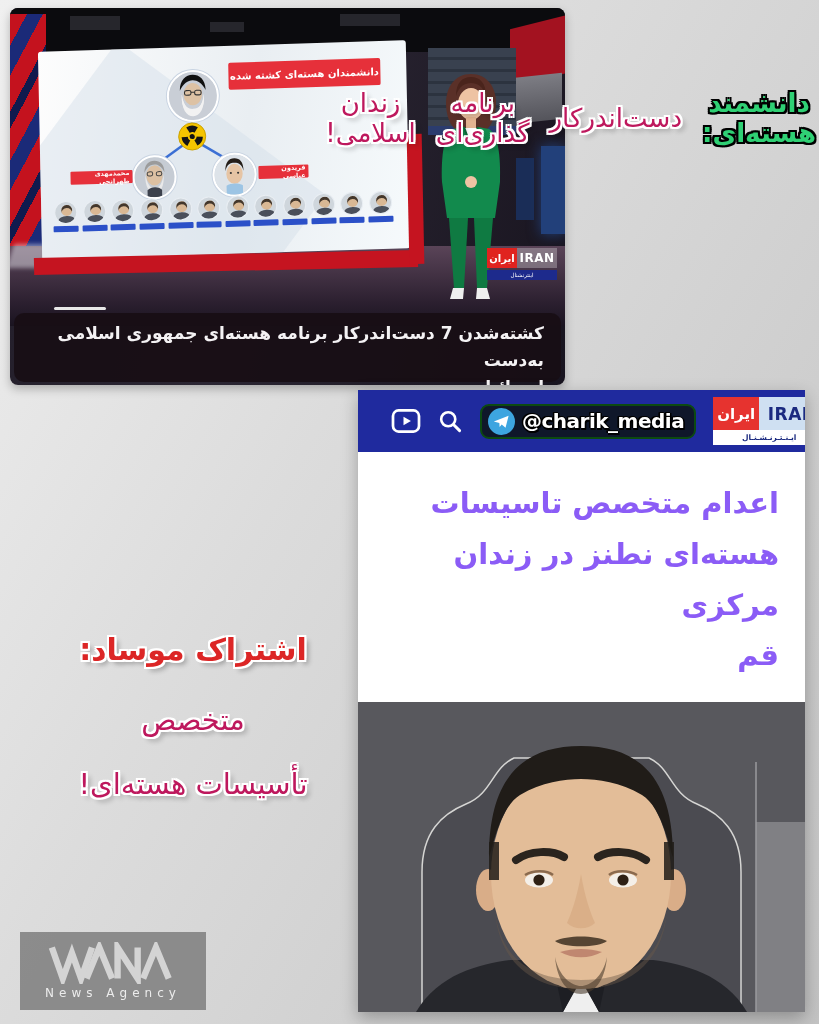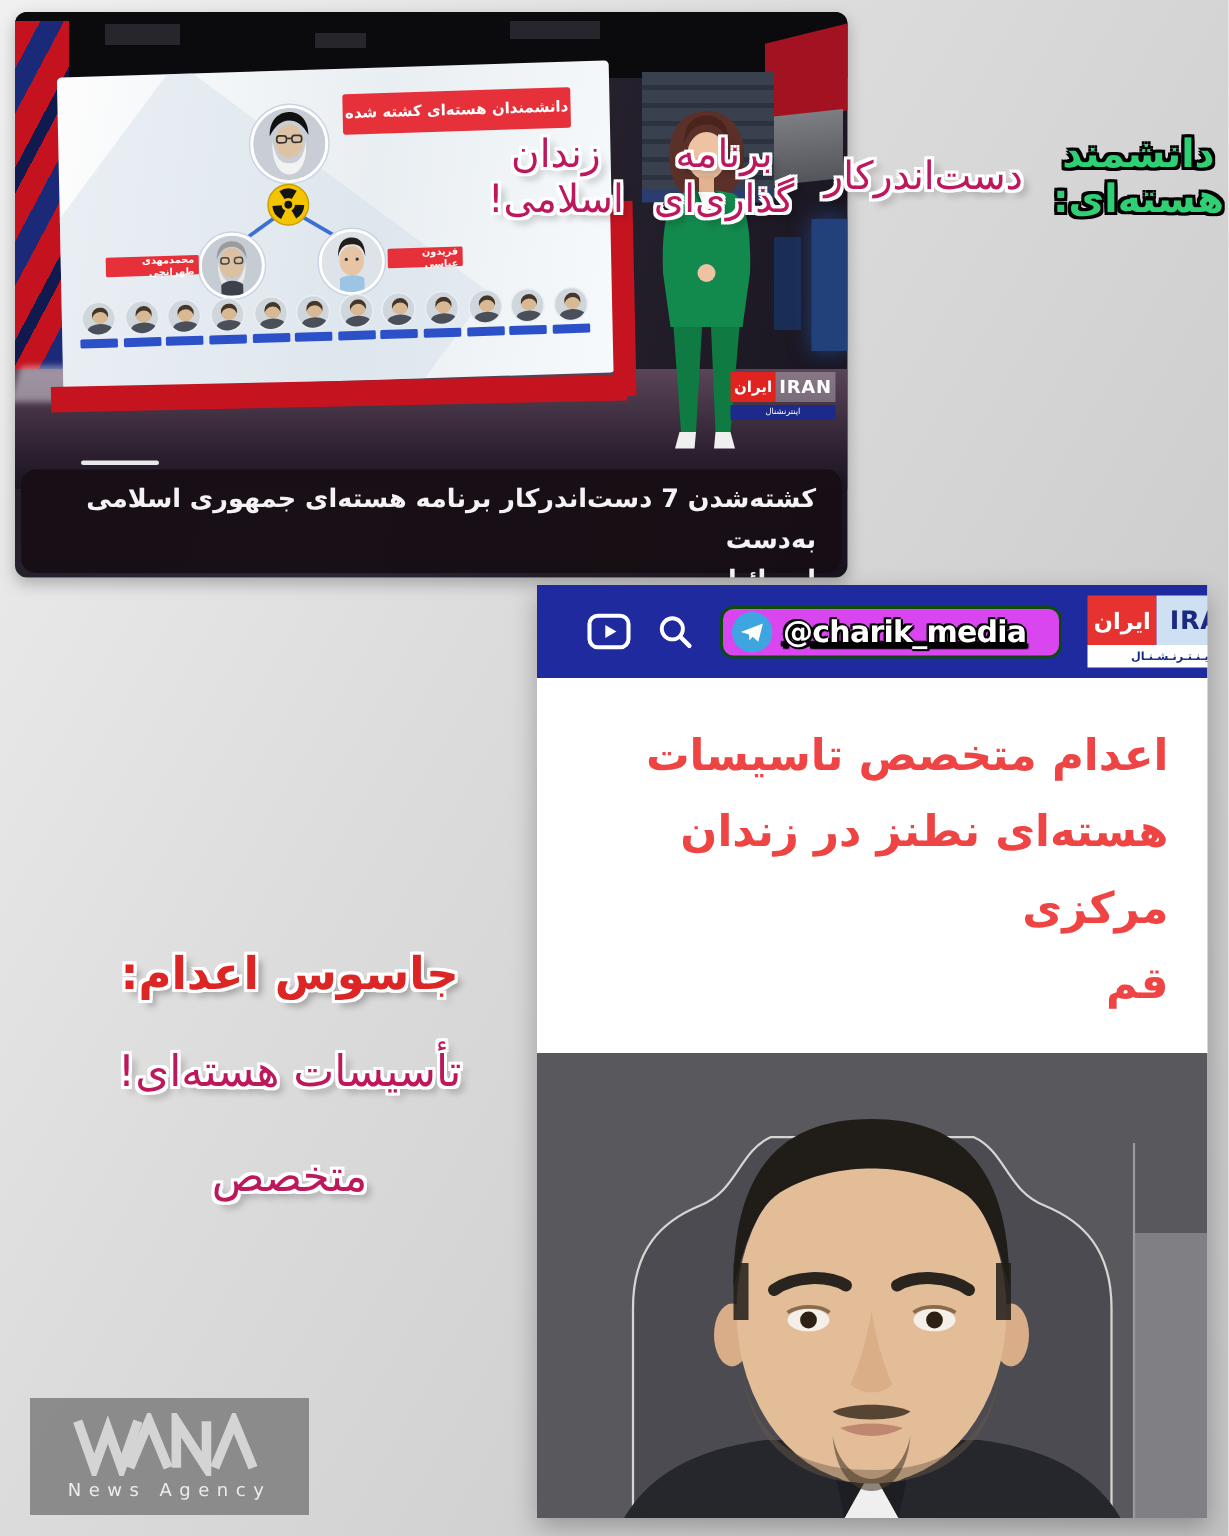--- a/index.html
+++ b/index.html
@@ -82,34 +82,34 @@
   .ann-left .txt-dark { font-size:29px; }
   .gap36 { margin-top:36px; } .gap30 { margin-top:30px; }
 
   
   .card { left:358px; top:390px; width:447px; height:622px; background:#fff;
           box-shadow:0 6px 16px rgba(0,0,0,.28); overflow:hidden; }
   .card-header { height:62px; background:#1f2a9e; display:flex; align-items:center; padding:0 12px 0 16px; gap:17px; }
   .hamburger { width:28px; height:18px; display:flex; flex-direction:column; justify-content:space-between; cursor:pointer; }
   .hamburger span { display:block; height:3.5px; background:#fff; border-radius:2px; }
   .icon-btn { display:flex; align-items:center; justify-content:center; cursor:pointer; }
-  .tg-badge { background:#d946ef; border:2px solid #0c4a10; border-radius:9px; padding:2px 22px 2px 6px;
-              display:flex; align-items:center; gap:7px;text-decoration:underline; }
+  .tg-badge { background:#0f172a; border:2px solid #0c4a10; border-radius:9px; padding:2px 10px 2px 6px;
+              display:flex; align-items:center; gap:7px; }
   .tg-text { color:#fff; font-size:20px; font-weight:bold; letter-spacing:-.5px;
     text-shadow:1.5px 0 0 #000,-1.5px 0 0 #000,0 1.5px 0 #000,0 -1.5px 0 #000,1.5px 1.5px 0 #000,-1.5px -1.5px 0 #000; }
   .site-logo { margin-left:auto; display:flex; flex-direction:column; width:112px; }
   .logo-row { display:flex; height:33px; }
   .logo-fa { background:#e6332f; color:#fff; width:46px; font-size:15px; font-weight:bold;
              display:flex; align-items:center; justify-content:center; }
   .logo-en { background:#cfe0f2; color:#1b2a80; width:66px; font-size:17px; font-weight:bold; letter-spacing:.5px;
              display:flex; align-items:center; justify-content:center; }
   .logo-sub { background:#fff; color:#1b2a80; height:15px; font-size:7.5px; font-weight:bold; letter-spacing:2px;
               display:flex; align-items:center; justify-content:center; }
 
-  .headline { padding:26px 26px 10px 26px; direction:rtl; text-align:right; color:#ef4444;
+  .headline { padding:26px 26px 10px 26px; direction:rtl; text-align:right; color:#8b5cf6;
               font-size:29px; font-weight:bold; line-height:1.75; white-space:pre-line; }
   .meta { padding:12px 26px 22px 22px; direction:rtl; display:flex; justify-content:space-between; align-items:flex-start; }
   .dates { text-align:right; }
   .date-line { color:#3c3c3e; font-size:16px; font-weight:bold; }
   .updated-line { color:#a5a5a7; font-size:14px; margin-top:10px; }
   .share-btn { background:#f3f3f3; border-radius:6px; padding:9px 14px; display:flex; align-items:center; gap:8px; cursor:pointer; }
   .share-btn span { color:#2b2b2b; font-size:15px; }
 
   .photo { position:absolute; left:0; right:0; top:312px; bottom:0; background:#58585d; overflow:hidden; }
 
@@ -284,23 +284,23 @@
 </div>
 
 <div class="abs ann-right">
   <div class="txt-green">دانشمند هسته‌ای:</div>
   <div class="txt-dark">دست‌اندرکار</div>
   <div class="txt-dark">برنامه گذاری‌ای</div>
   <div class="txt-dark">زندان اسلامی!</div>
 </div>
 
 <div class="abs ann-left">
-  <div class="txt-red">جاسوس اعدام:</div>
+  <div class="txt-red">اشتراک موساد:</div>
+  <div class="txt-dark gap36">متخصص</div>
   <div class="txt-dark gap30">تأسیسات هسته‌ای!</div>
-  <div class="txt-dark gap36">متخصص</div>
 </div>
 
 <div class="abs card">
   <div class="card-header">
     <div class="hamburger">
         <span></span>
         <span></span>
         <span></span>
       </div>
     <div class="icon-btn">

